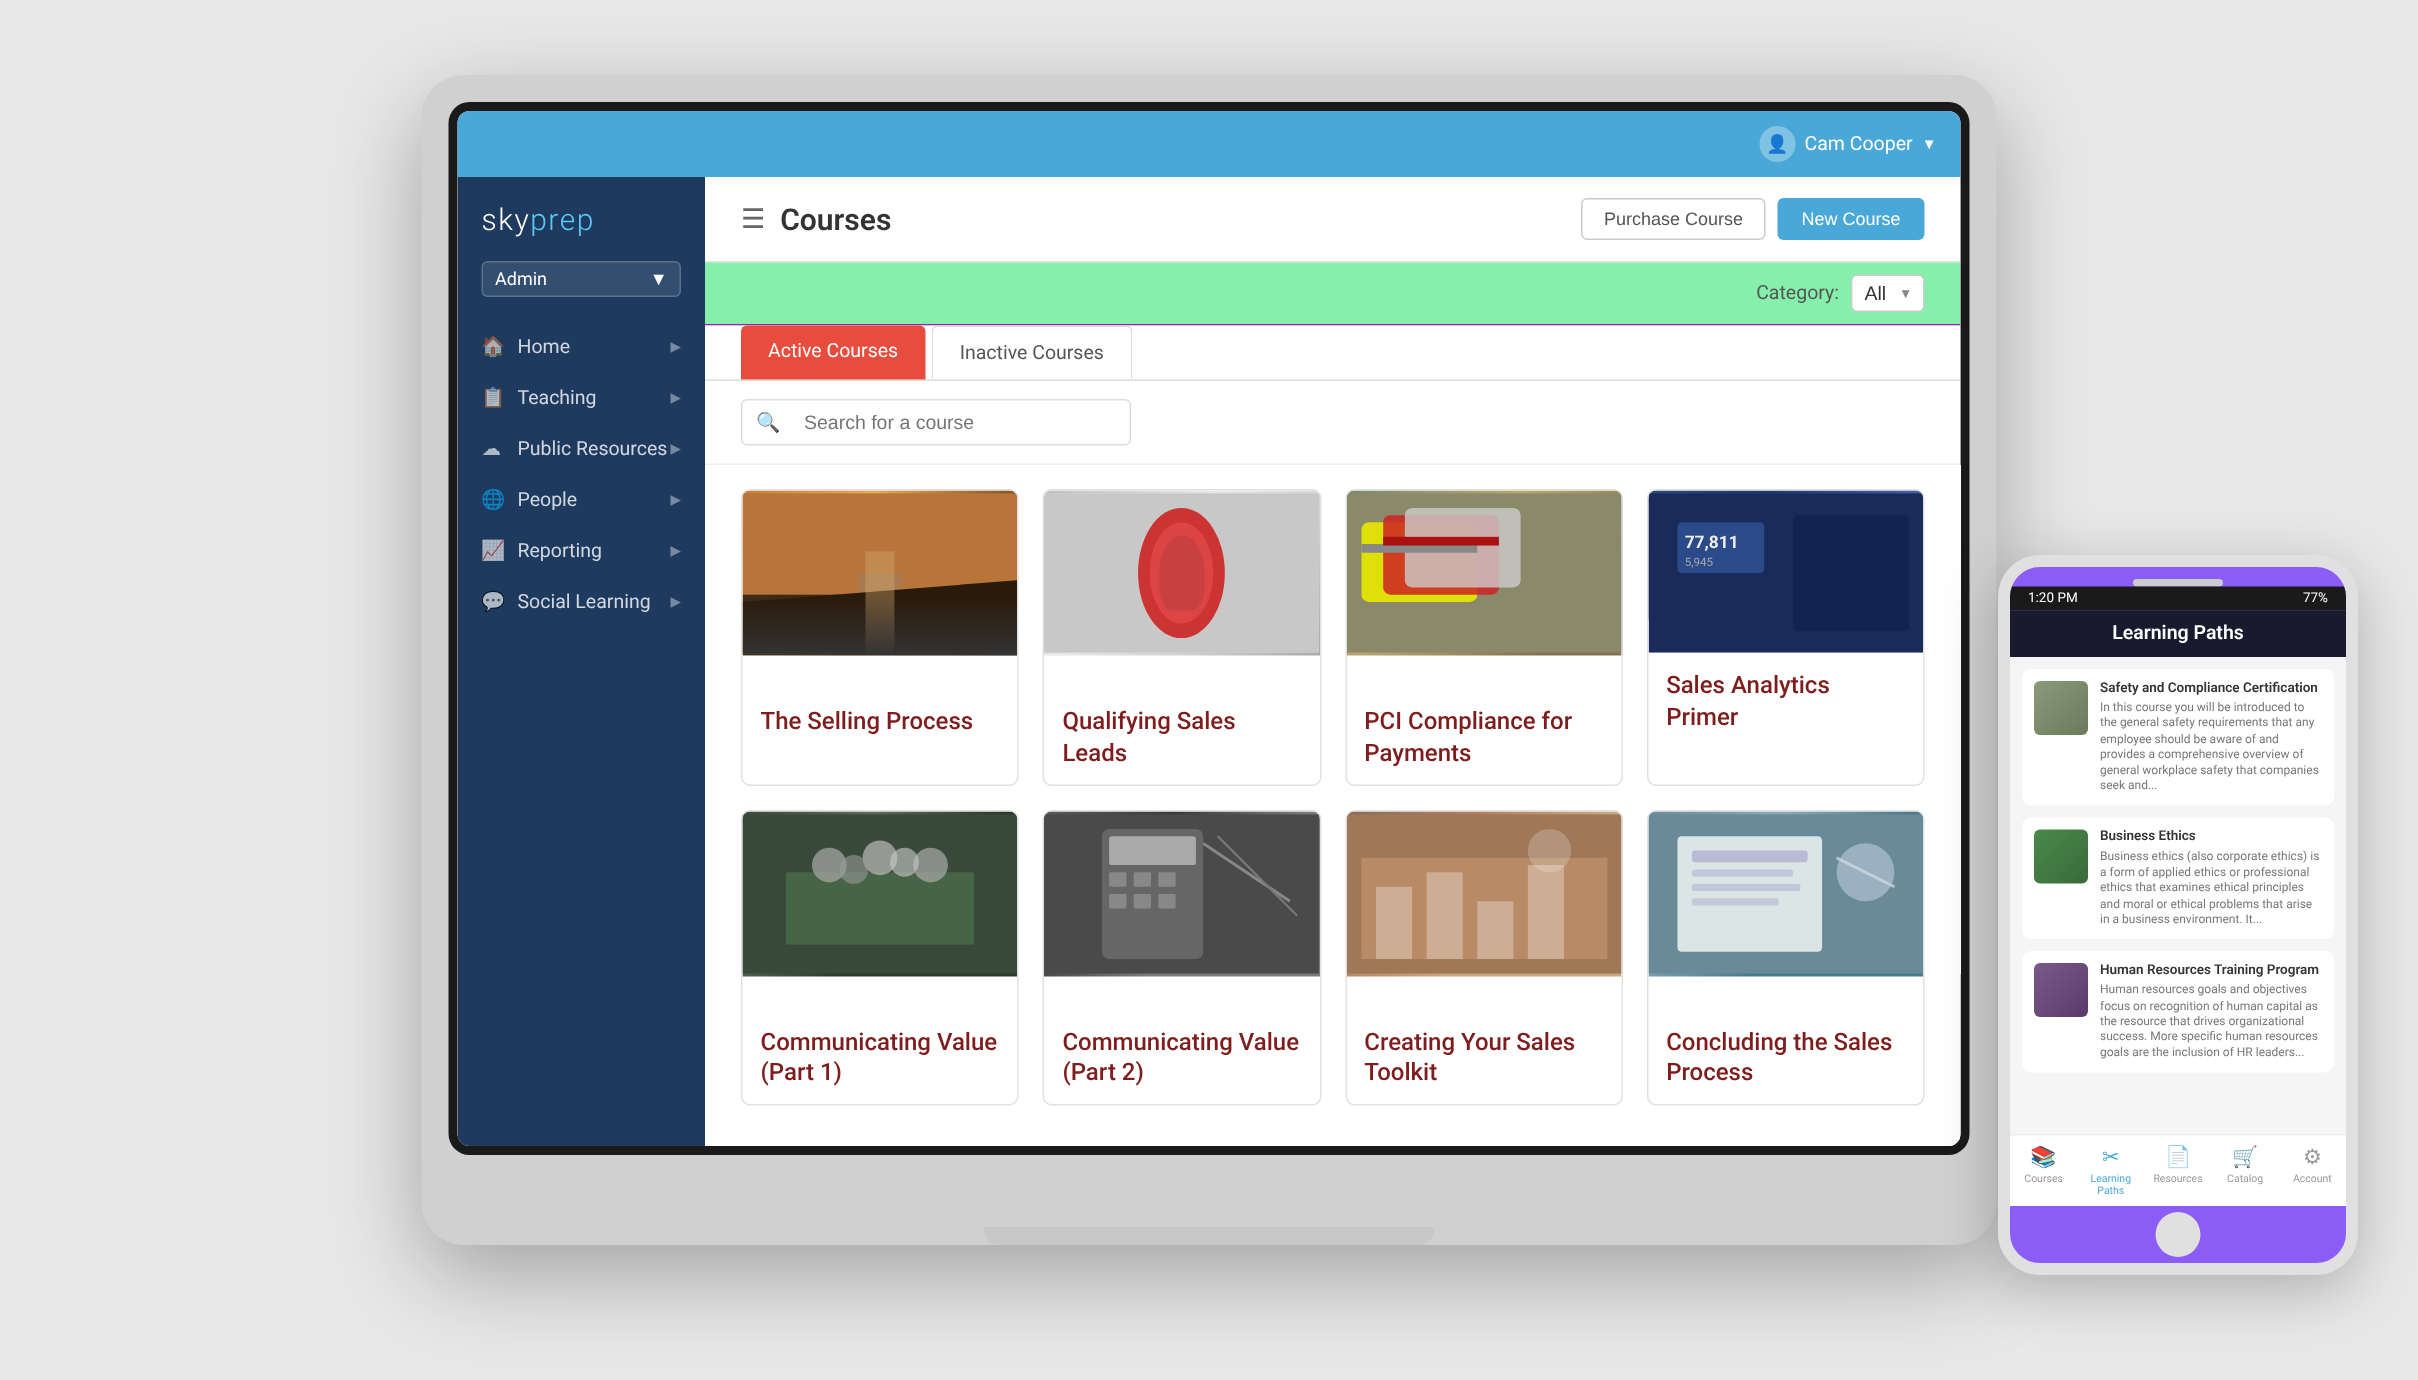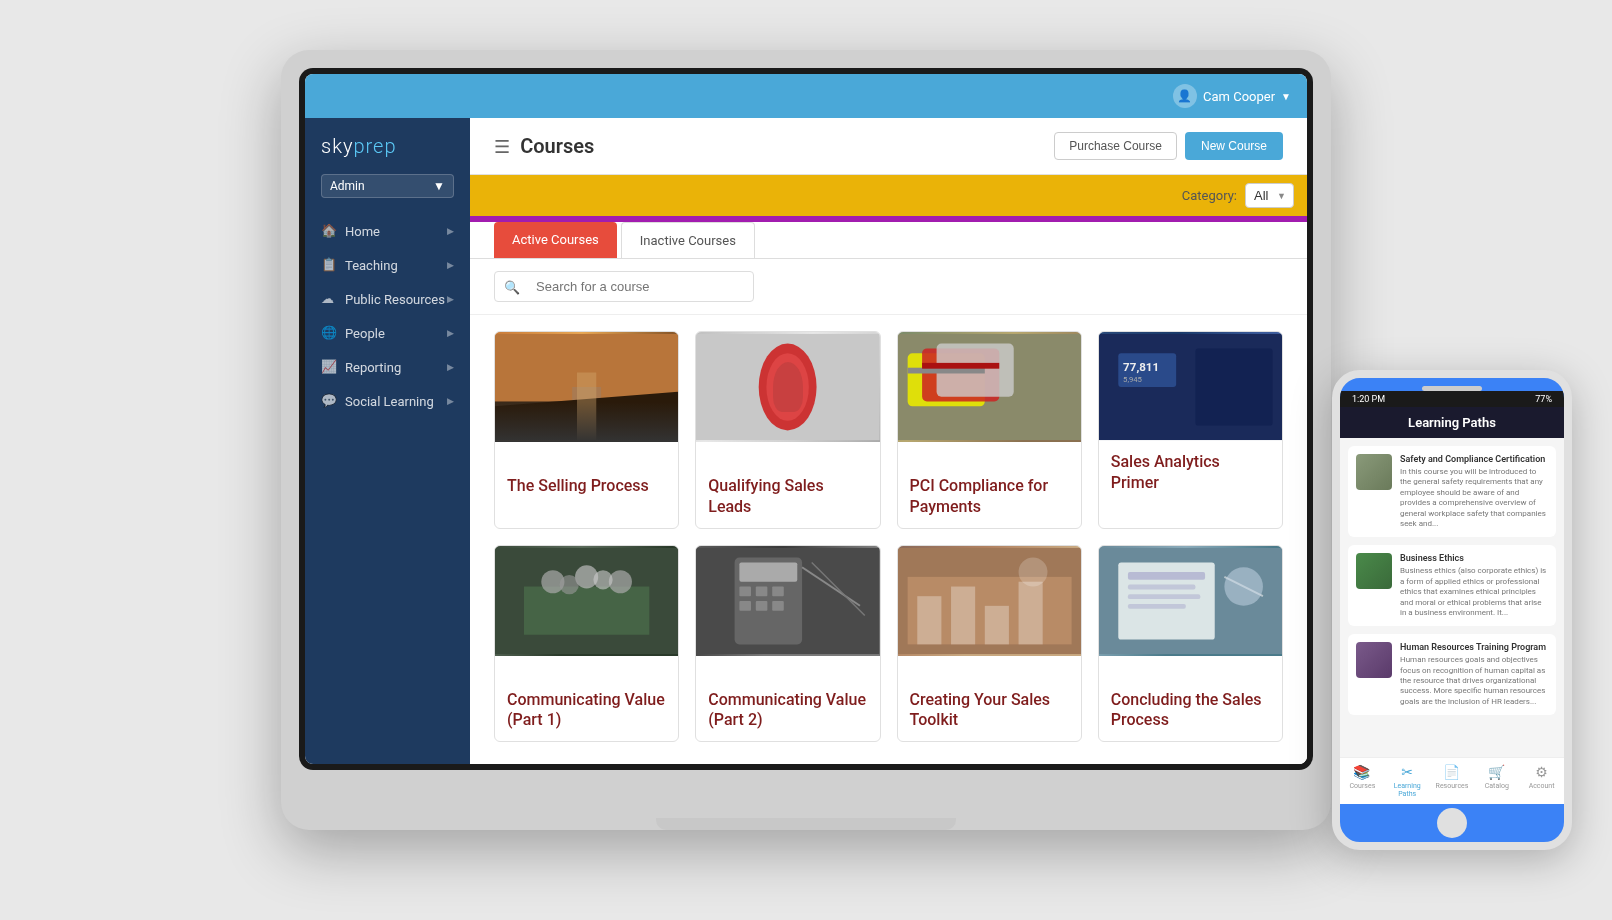--- a/index.html
+++ b/index.html
@@ -208,27 +208,27 @@
       border-radius: 4px;
       padding: 7px 16px;
       font-size: 12px;
       color: white;
       cursor: pointer;
       font-weight: 500;
     }
 
     
     .category-filter {
-      background: #eab308;
-      padding: 8px 13px;
+      background: #86efac;
+      padding: 8px 24px;
       display: flex;
       align-items: center;
       justify-content: flex-end;
       gap: 8px;
-      border-bottom: 6px solid #a21caf;
+      border-bottom: 1px solid #a21caf;
       flex-shrink: 0;
     }
     .category-label {
       font-size: 13px;
       color: #555;
     }
     .category-select {
       border: 1px solid #ccc;
       border-radius: 4px;
       padding: 4px 24px 4px 8px;
@@ -399,21 +399,21 @@
     .phone-container {
       position: absolute;
       right: 120px;
       bottom: 80px;
       width: 240px;
       height: 480px;
     }
     .phone-outer {
       width: 240px;
       height: 480px;
-      background: #3b82f6;
+      background: #8b5cf6;
       border-radius: 28px;
       border: 8px solid #e0e0e0;
       box-shadow: 0 10px 40px rgba(0,0,0,0.25);
       display: flex;
       flex-direction: column;
       overflow: hidden;
       position: relative;
     }
     .phone-speaker {
       width: 60px;

